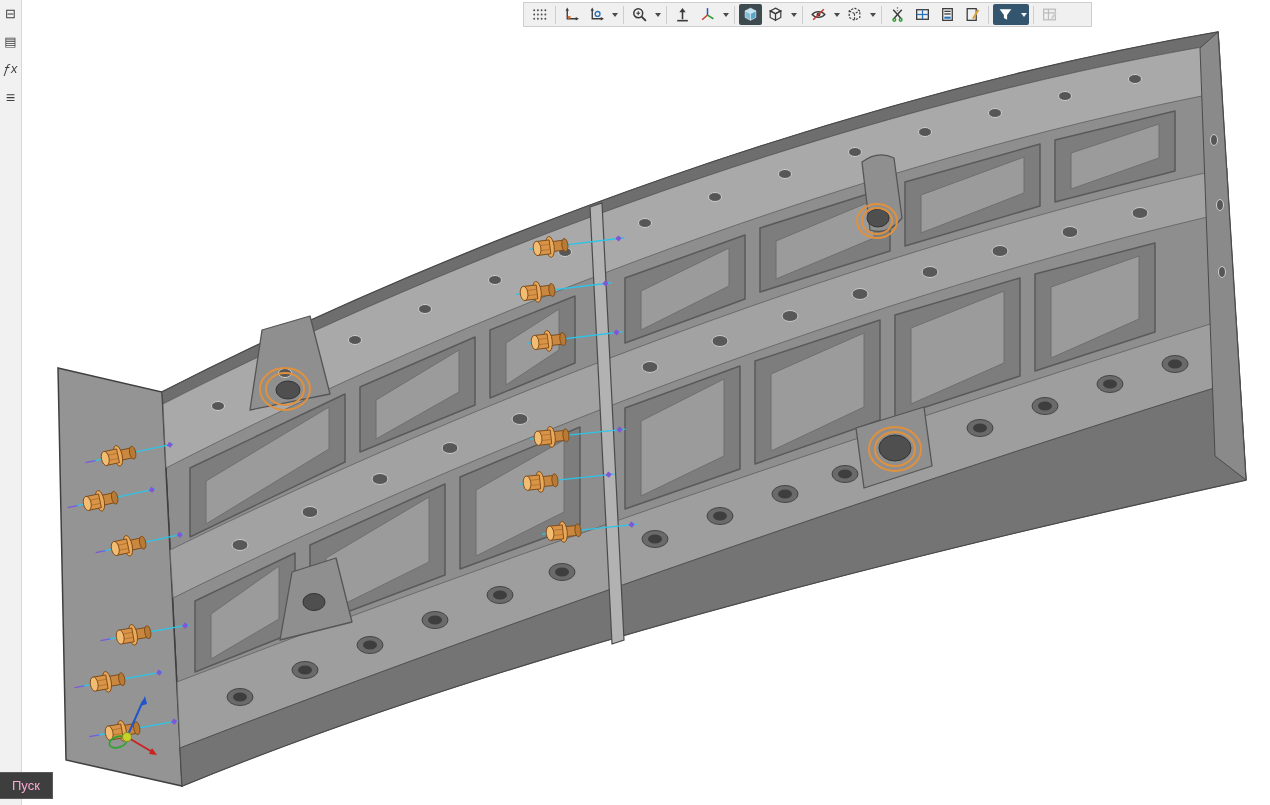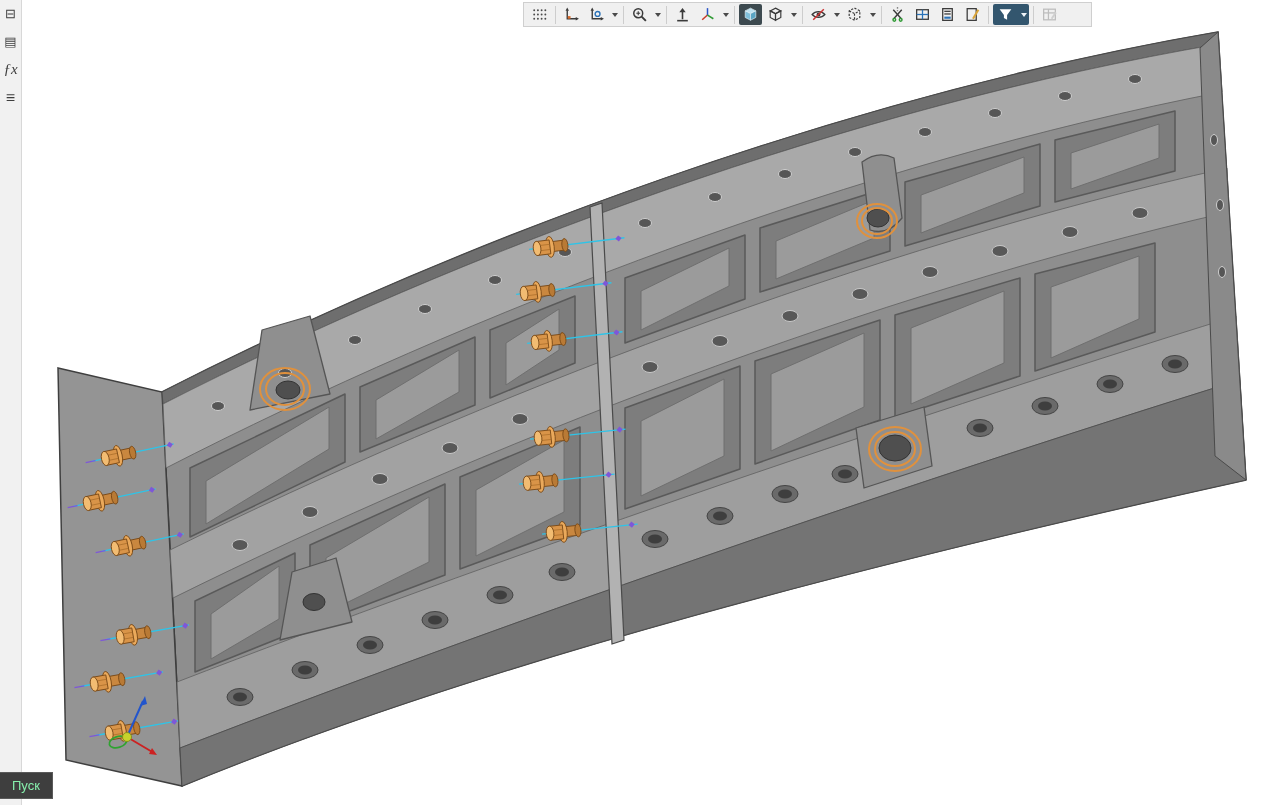--- a/index.html
+++ b/index.html
@@ -6,21 +6,21 @@
   html,body{width:1270px;height:805px;overflow:hidden;background:#fff;
             font-family:"Liberation Sans",sans-serif}
   .app{position:relative;width:1270px;height:805px;background:#fff}
 
   
   .left-rail{position:absolute;left:0;top:0;width:22px;height:805px;background:#f1f1f1;
              border-right:1px solid #d8d8d8;display:flex;flex-direction:column;align-items:center;
              padding-top:4px;gap:9px;z-index:30}
   .rail-btn{width:18px;height:19px;display:flex;align-items:center;justify-content:center;
             color:#3d3d3d;font-size:13px;cursor:pointer;user-select:none}
-  .rail-btn.fx{font-style:italic;font-family:Liberation Serif, serif;font-size:15px}
+  .rail-btn.fx{font-style:italic;font-family:Liberation Mono, monospace;font-size:12px}
   .rail-btn.menu{font-size:16px;font-weight:bold}
 
   
   .viewport{position:absolute;left:22px;top:0;width:1248px;height:805px;background:#fff}
   svg.scene{position:absolute;left:0;top:0}
 
   
   .toolbar{position:absolute;left:523px;top:2px;height:25px;display:flex;align-items:center;
            background:#f0f0f0;border:1px solid #cfcfcf;z-index:40;padding:0 3px}
   .tb-btn{height:21px;min-width:23px;display:flex;align-items:center;justify-content:center;
@@ -44,21 +44,21 @@
   .cbore-outer{fill:#6a6a6a;stroke:#454545;stroke-width:1}
   .cbore-inner{fill:#3e3e3e}
   .lug{fill:#8f8f8f;stroke:#555;stroke-width:1.3;stroke-linejoin:round}
   .lug-hole{fill:#4f4f4f;stroke:#333;stroke-width:1}
   .highlight-ring{fill:none;stroke:#e0913d;stroke-width:2}
   .axis-line{stroke:#2ec4e8;stroke-width:1.3}
   .axis-tail{stroke:#7e57d8;stroke-width:1.2}
   .axis-marker{fill:#7e57d8}
 
   
-  .tooltip{position:absolute;left:0;top:772px;background:#3e3e3e;color:#86efac;font-size:13px;
+  .tooltip{position:absolute;left:0;top:772px;background:#3e3e3e;color:#f9a8d4;font-size:13px;
            padding:5px 12px;z-index:50;border:1px solid #5a5a5a;border-left:none}
 </style>
 </head>
 <body>
 
 <div class="app">
 
   <div class="viewport">
     <svg class="scene" width="1248" height="805" viewBox="22 0 1248 805">
       <defs>

